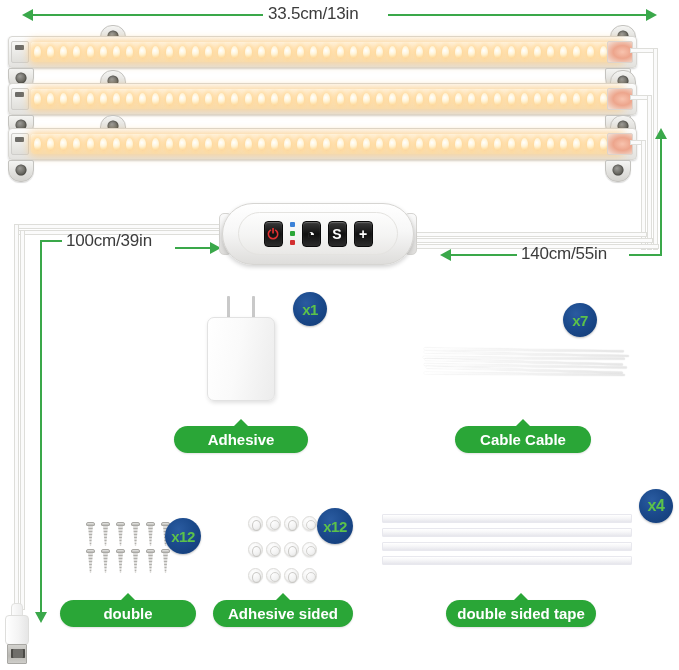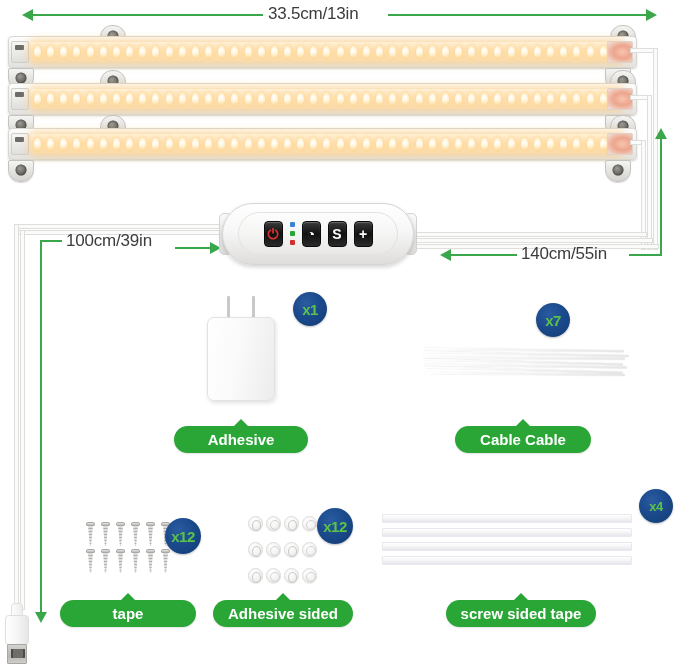--- a/index.html
+++ b/index.html
@@ -514,21 +514,21 @@
   </div>
 
   <div>
     <div class="tie" style="left:424px; top:349px; width:200px; transform:rotate(0.7deg);"></div>
     <div class="tie" style="left:424px; top:353px; width:205px; transform:rotate(1.1deg);"></div>
     <div class="tie" style="left:423px; top:357px; width:202px; transform:rotate(0.4deg);"></div>
     <div class="tie" style="left:425px; top:361px; width:198px; transform:rotate(1.4deg);"></div>
     <div class="tie" style="left:424px; top:365px; width:203px; transform:rotate(0.9deg);"></div>
     <div class="tie" style="left:426px; top:369px; width:197px; transform:rotate(1.6deg);"></div>
     <div class="tie" style="left:424px; top:373px; width:201px; transform:rotate(0.6deg);"></div>
-    <div class="badge" style="left:536px; top:303px; width:34px; height:34px; font-size:15px;">x7</div>
+    <div class="badge" style="left:563px; top:303px; width:34px; height:34px; font-size:15px;">x7</div>
     <div class="pill" style="left:455px; top:426px; width:136px;">Cable  Cable</div>
   </div>
 
   <div>
     <div class="screw" style="left:86px; top:522px;">
         <div class="screw-head"></div>
         <div class="screw-shaft"></div>
       </div>
     <div class="screw" style="left:101px; top:522px;">
         <div class="screw-head"></div>
@@ -568,21 +568,21 @@
       </div>
     <div class="screw" style="left:146px; top:549px;">
         <div class="screw-head"></div>
         <div class="screw-shaft"></div>
       </div>
     <div class="screw" style="left:161px; top:549px;">
         <div class="screw-head"></div>
         <div class="screw-shaft"></div>
       </div>
     <div class="badge" style="left:165px; top:518px; width:36px; height:36px; font-size:15px;">x12</div>
-    <div class="pill" style="left:60px; top:600px; width:136px;">tape</div>
+    <div class="pill" style="left:60px; top:600px; width:136px;">double</div>
   </div>
 
   <div>
     <div class="magnet" style="left:248px; top:516px;"></div>
     <div class="magnet plain" style="left:266px; top:516px;"></div>
     <div class="magnet" style="left:284px; top:516px;"></div>
     <div class="magnet plain" style="left:302px; top:516px;"></div>
     <div class="magnet" style="left:248px; top:542px;"></div>
     <div class="magnet plain" style="left:266px; top:542px;"></div>
     <div class="magnet" style="left:284px; top:542px;"></div>
@@ -593,22 +593,22 @@
     <div class="magnet plain" style="left:302px; top:568px;"></div>
     <div class="badge" style="left:317px; top:508px; width:36px; height:36px; font-size:15px;">x12</div>
     <div class="pill" style="left:213px; top:600px; width:140px;">Adhesive sided</div>
   </div>
 
   <div>
     <div class="tape" style="left:382px; top:514px; width:250px;"></div>
     <div class="tape" style="left:382px; top:528px; width:250px;"></div>
     <div class="tape" style="left:382px; top:542px; width:250px;"></div>
     <div class="tape" style="left:382px; top:556px; width:250px;"></div>
-    <div class="badge" style="left:639px; top:489px; width:34px; height:34px; font-size:13px;">x4</div>
-    <div class="pill" style="left:446px; top:600px; width:150px;">screw sided tape</div>
+    <div class="badge" style="left:639px; top:489px; width:34px; height:34px; font-size:16px;">x4</div>
+    <div class="pill" style="left:446px; top:600px; width:150px;">double sided tape</div>
   </div>
 
   <div id="usb-plug">
     <div class="usb-neck"></div>
     <div class="usb-body"></div>
     <div class="usb-metal"></div>
   </div>
 
 </div>
 

